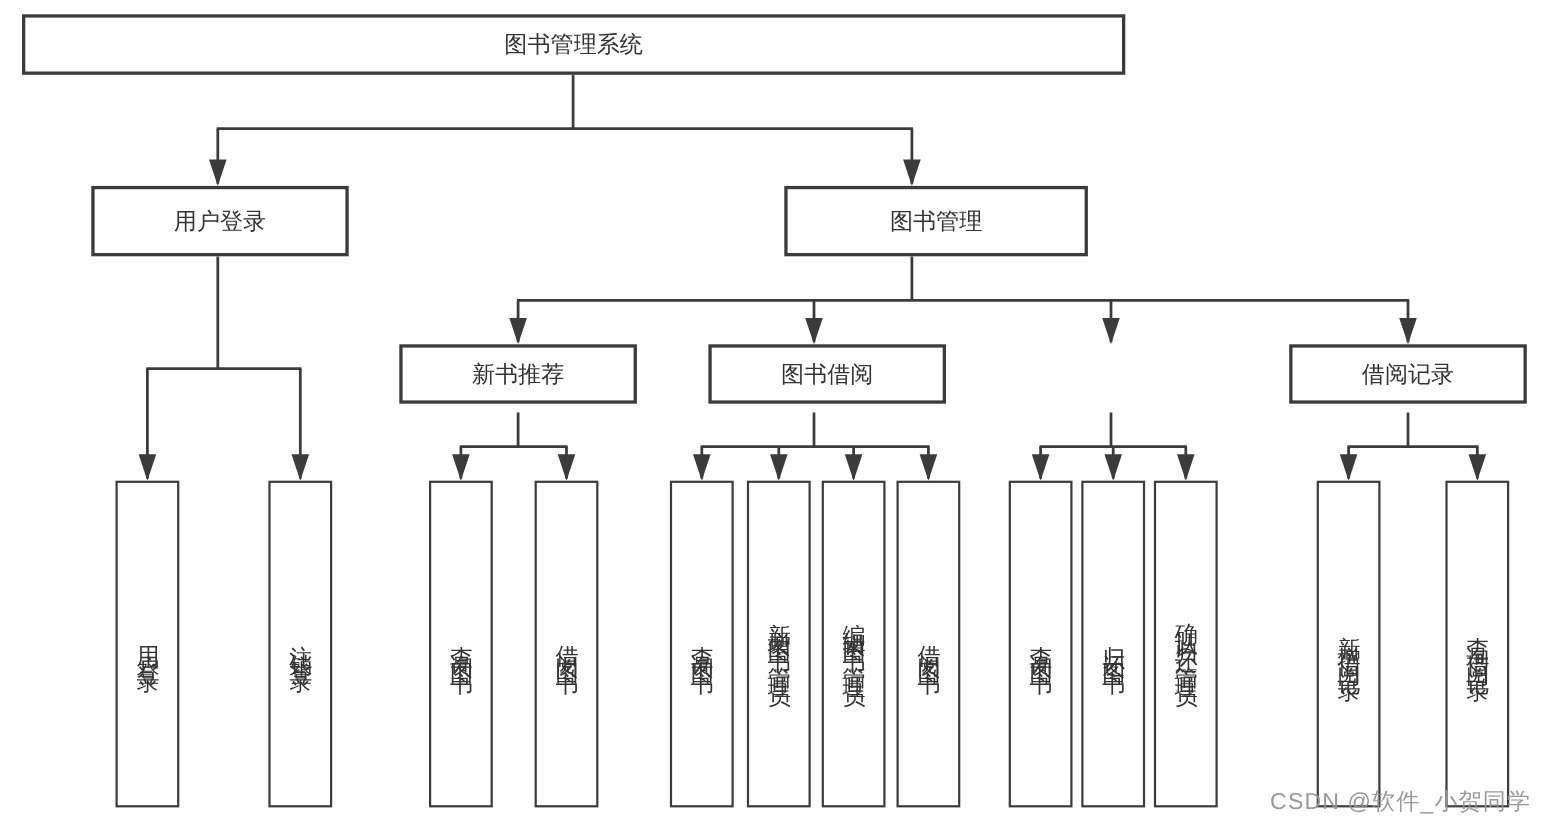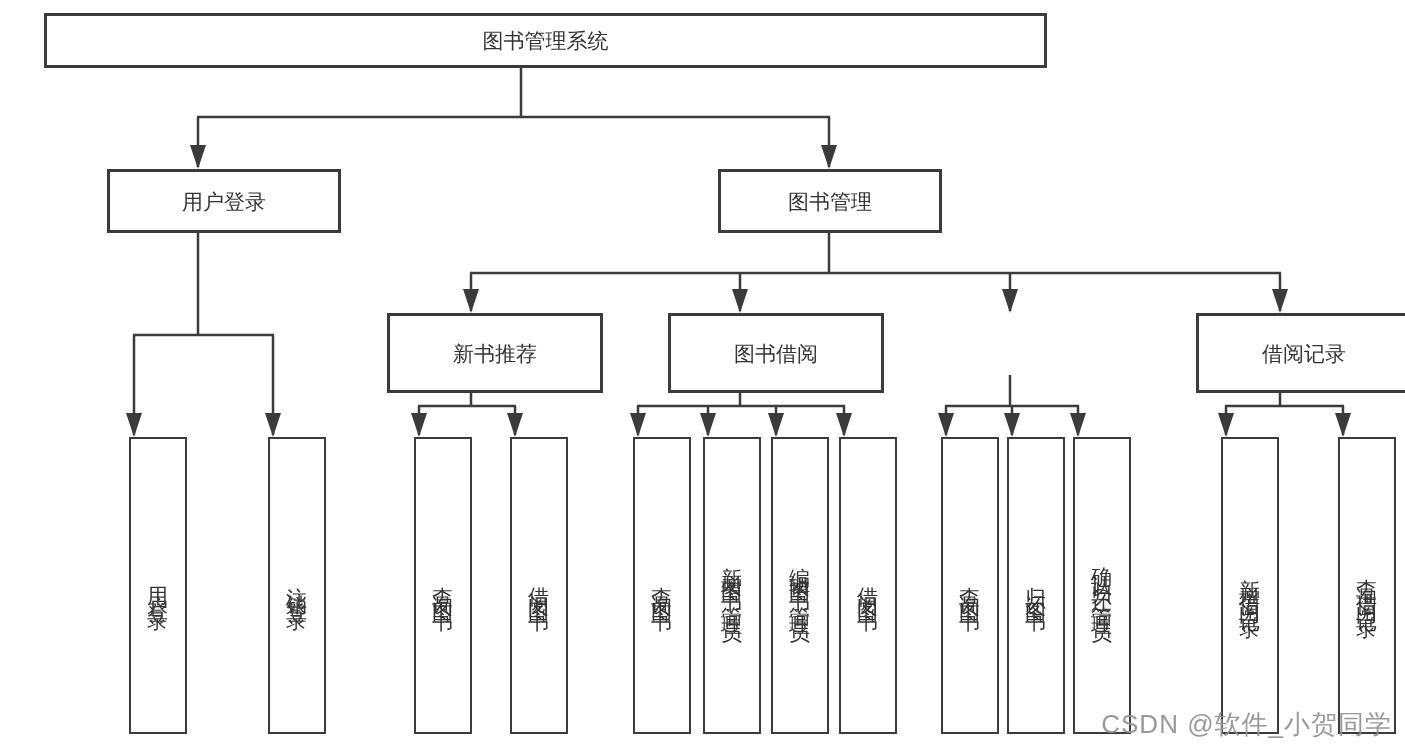--- a/index.html
+++ b/index.html
@@ -5,32 +5,32 @@
   html, body { margin:0; padding:0; background:#ffffff; }
   .canvas {
     position:relative; width:1405px; height:747px; background:#ffffff;
     font-family:"Liberation Sans","DejaVu Sans",sans-serif;
     color:#333333; overflow:hidden;
   }
   svg.connectors { position:absolute; left:0; top:0; width:1405px; height:747px; }
   .box {
     position:absolute; background:#ffffff; border:3px solid #3b3b3b;
     box-sizing:border-box; display:flex; align-items:center; justify-content:center;
-    font-size:21px; line-height:1; white-space:nowrap; z-index:2;margin-left:24px;
+    font-size:21px; line-height:1; white-space:nowrap; z-index:2;
   }
   .root  { left:20px;  top:13px;  width:1003px; height:55px; }
   .lv2   { top:169px; width:234px; height:64px; }
-  .lv3   { top:313px; width:216px; height:80px; }
+  .lv3   { top:313px; width:216px; height:54px; }
   .leaf  {
     top:437px; width:58px; height:297px; border-width:2.5px;
     writing-mode:vertical-rl; text-orientation:mixed; letter-spacing:8px;
   }
   .watermark {
     position:absolute; right:13px; bottom:5px; z-index:5;
-    font-size:26px; letter-spacing:1px; color:rgba(148,148,148,0.95);
+    font-size:21px; letter-spacing:1px; color:rgba(148,148,148,0.95);
   }
 </style>
 </head>
 <body>
 
 <div class="canvas">
 
   <svg class="connectors" viewBox="0 0 1405 747" xmlns="http://www.w3.org/2000/svg">
     <g stroke="#3b3b3b" stroke-width="2.5" fill="none">
 
@@ -93,21 +93,21 @@
       <polygon points="1004,413 1020,413 1012,437"></polygon>
       <polygon points="1070,413 1086,413 1078,437"></polygon>
       <polygon points="1218,413 1234,413 1226,437"></polygon>
       <polygon points="1335,413 1351,413 1343,437"></polygon>
     </g>
   </svg>
 
   <div class="box root">图书管理系统</div>
 
   <div class="box lv2" style="left:83px">用户登录</div>
-  <div class="box lv2" style="left:694px;width:224px">图书管理</div>
+  <div class="box lv2" style="left:713px;width:276px">图书管理</div>
 
   <div class="box lv3" style="left:363px">新书推荐</div>
   <div class="box lv3" style="left:644px">图书借阅</div>
   <div class="box lv3" style="left:1172px">借阅记录</div>
 
   <div class="box leaf" style="left:105px">用户登录</div>
   <div class="box leaf" style="left:244px">注销登录</div>
 
   <div class="box leaf" style="left:390px">查询图书</div>
   <div class="box leaf" style="left:486px">借阅图书</div>

